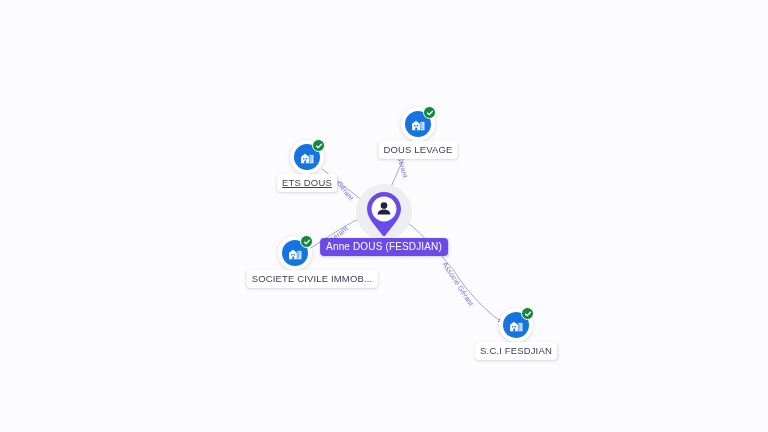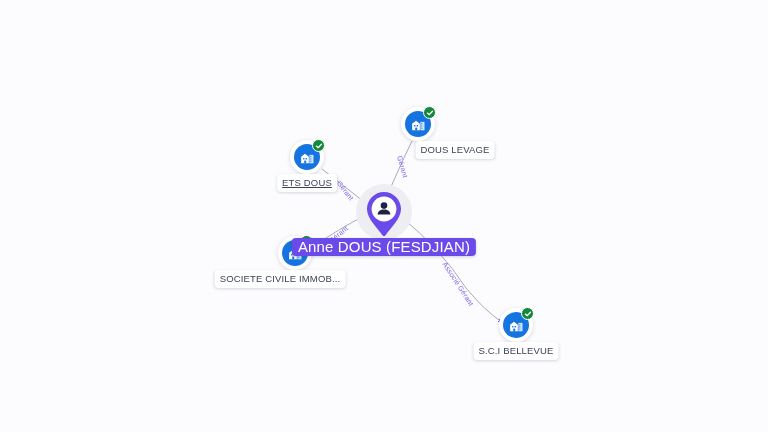--- a/index.html
+++ b/index.html
@@ -94,21 +94,21 @@
   }
   .person-pin {
     position: absolute;
     left: -20px; top: -22px;
     width: 40px; height: 48px;
   }
   .person-pin svg { display: block; }
   .person-label {
     position: absolute;
     white-space: nowrap;
-    font-size: 15px;
+    font-size: 10px;
     line-height: 12px;
     letter-spacing: 0.15px;
     color: #ffffff;
     background: #6a4ae8;
     border-radius: 4px;
     padding: 3px 6px;
     box-shadow: 0 1px 3px rgba(40,50,90,0.22);
     transform: translateX(-50%);
   }
 
@@ -160,21 +160,21 @@
           <rect x="11" y="11.4" width="1.1" height="1.1" fill="#1574e0"></rect>
         </svg>
       </div>
       <div class="verified-badge">
         <svg width="8" height="8" viewBox="0 0 10 10">
           <path d="M1.8 5.1 L3.9 7.1 L8.1 2.8" stroke="#ffffff" stroke-width="1.6" fill="none" stroke-linecap="round" stroke-linejoin="round"></path>
         </svg>
       </div>
     </div>
   </div>
-  <div class="node-label" style="left: 418px; top: 141px; margin-left: 37px;">DOUS LEVAGE</div>
+  <div class="node-label" style="left: 418px; top: 141px;">DOUS LEVAGE</div>
 
   <div class="node" style="left: 307px; top: 157px;">
     <div class="company-disc">
       <div class="company-inner">
         <svg width="15" height="15" viewBox="0 0 16 16" fill="none">
           <path d="M1.2 14.2V7.1l4.1-3.1 4.1 3.1v7.1z" fill="#ffffff"></path>
           <path d="M10 14.2V5.2h4.4v9z" fill="#cfe3fb"></path>
           <rect x="3.3" y="8.6" width="1.5" height="1.5" fill="#1574e0"></rect>
           <rect x="6" y="8.6" width="1.5" height="1.5" fill="#1574e0"></rect>
           <rect x="4.5" y="11.3" width="2.1" height="2.9" fill="#1574e0"></rect>
@@ -206,21 +206,21 @@
           <rect x="11" y="11.4" width="1.1" height="1.1" fill="#1574e0"></rect>
         </svg>
       </div>
       <div class="verified-badge">
         <svg width="8" height="8" viewBox="0 0 10 10">
           <path d="M1.8 5.1 L3.9 7.1 L8.1 2.8" stroke="#ffffff" stroke-width="1.6" fill="none" stroke-linecap="round" stroke-linejoin="round"></path>
         </svg>
       </div>
     </div>
   </div>
-  <div class="node-label" style="left: 280px; top: 270px;">SOCIETE CIVILE IMMOB...</div>
+  <div class="node-label" style="left: 312px; top: 270px;">SOCIETE CIVILE IMMOB...</div>
 
   <div class="node" style="left: 516px; top: 325px;">
     <div class="company-disc">
       <div class="company-inner">
         <svg width="15" height="15" viewBox="0 0 16 16" fill="none">
           <path d="M1.2 14.2V7.1l4.1-3.1 4.1 3.1v7.1z" fill="#ffffff"></path>
           <path d="M10 14.2V5.2h4.4v9z" fill="#cfe3fb"></path>
           <rect x="3.3" y="8.6" width="1.5" height="1.5" fill="#1574e0"></rect>
           <rect x="6" y="8.6" width="1.5" height="1.5" fill="#1574e0"></rect>
           <rect x="4.5" y="11.3" width="2.1" height="2.9" fill="#1574e0"></rect>
@@ -229,21 +229,21 @@
           <rect x="11" y="11.4" width="1.1" height="1.1" fill="#1574e0"></rect>
         </svg>
       </div>
       <div class="verified-badge">
         <svg width="8" height="8" viewBox="0 0 10 10">
           <path d="M1.8 5.1 L3.9 7.1 L8.1 2.8" stroke="#ffffff" stroke-width="1.6" fill="none" stroke-linecap="round" stroke-linejoin="round"></path>
         </svg>
       </div>
     </div>
   </div>
-  <div class="node-label" style="left: 516px; top: 342px;">S.C.I BELLEVUE</div>
+  <div class="node-label" style="left: 516px; top: 342px;">S.C.I FESDJIAN</div>
 
   <div class="person-node" style="left: 384px; top: 212px;">
     <div class="person-halo"></div>
     <div class="person-pin">
       <svg width="40" height="48" viewBox="0 0 40 48">
         <path d="M20 2 C10.6 2 3 9.6 3 19 C3 29 14 38.5 18.4 45.2
                  C19.2 46.4 20.8 46.4 21.6 45.2 C26 38.5 37 29 37 19
                  C37 9.6 29.4 2 20 2 Z" fill="#6a4ae8"></path>
         <circle cx="20" cy="19" r="12.4" fill="#ffffff"></circle>
         <g>

